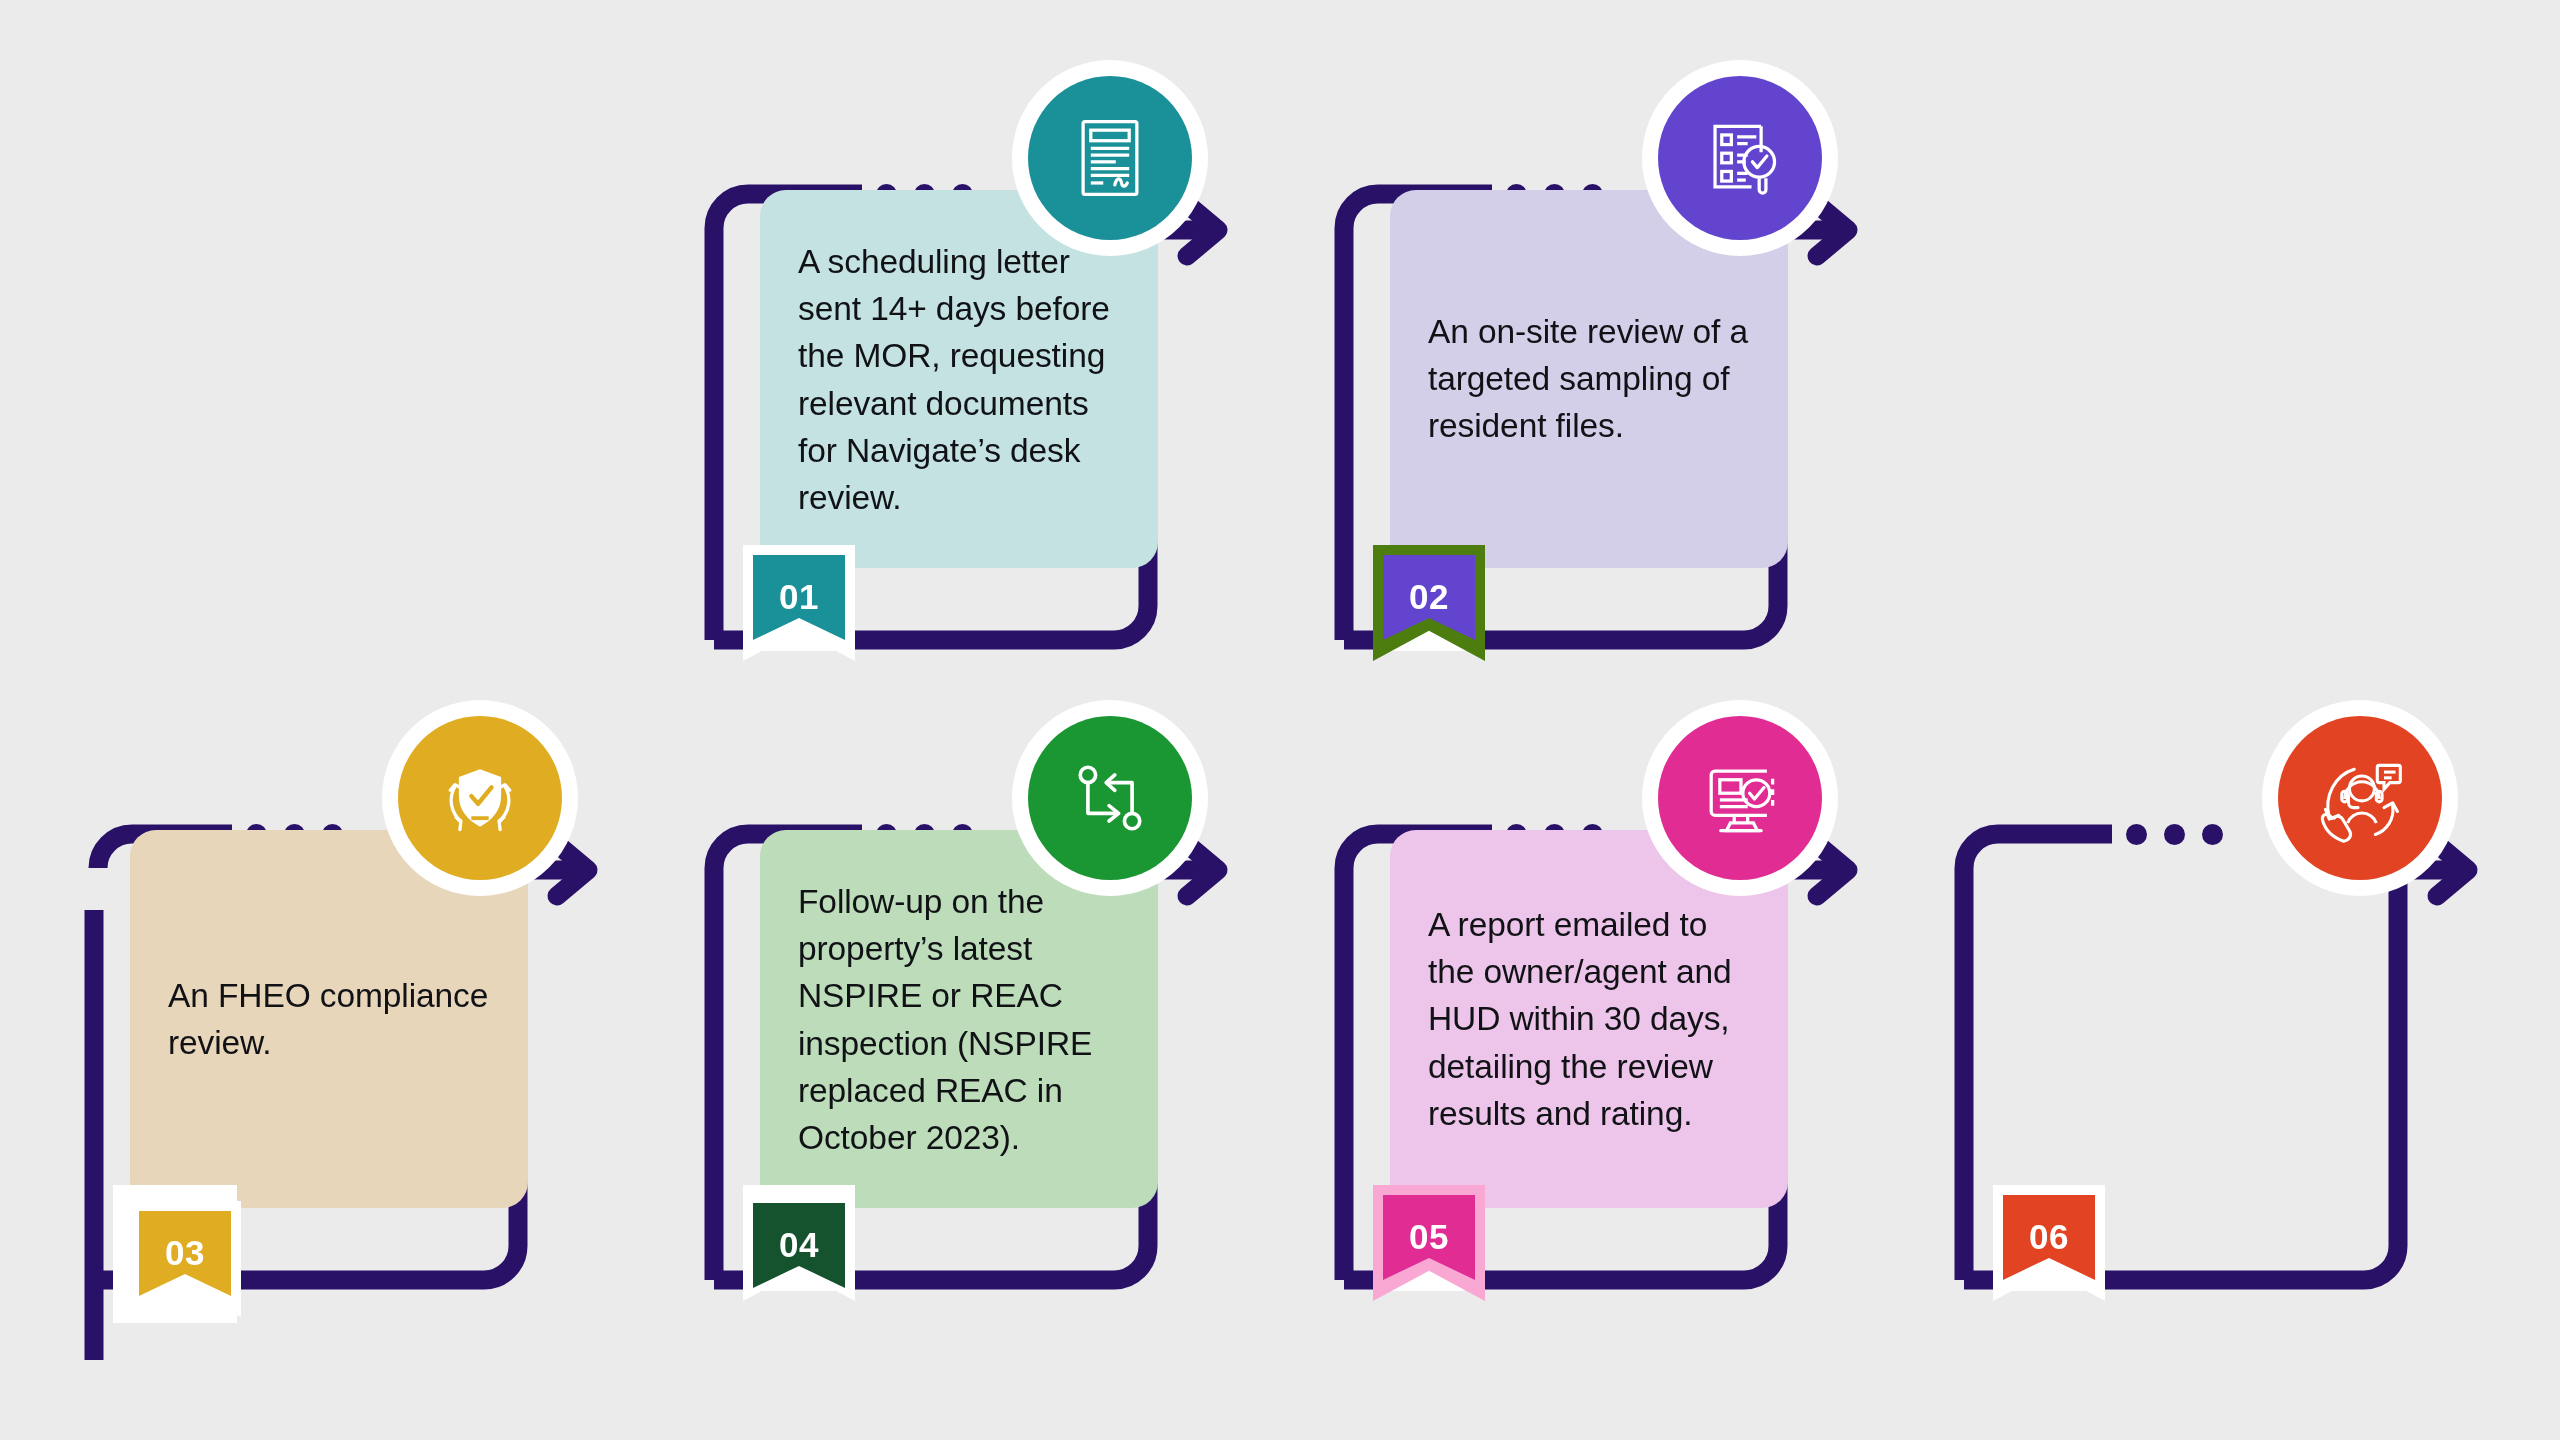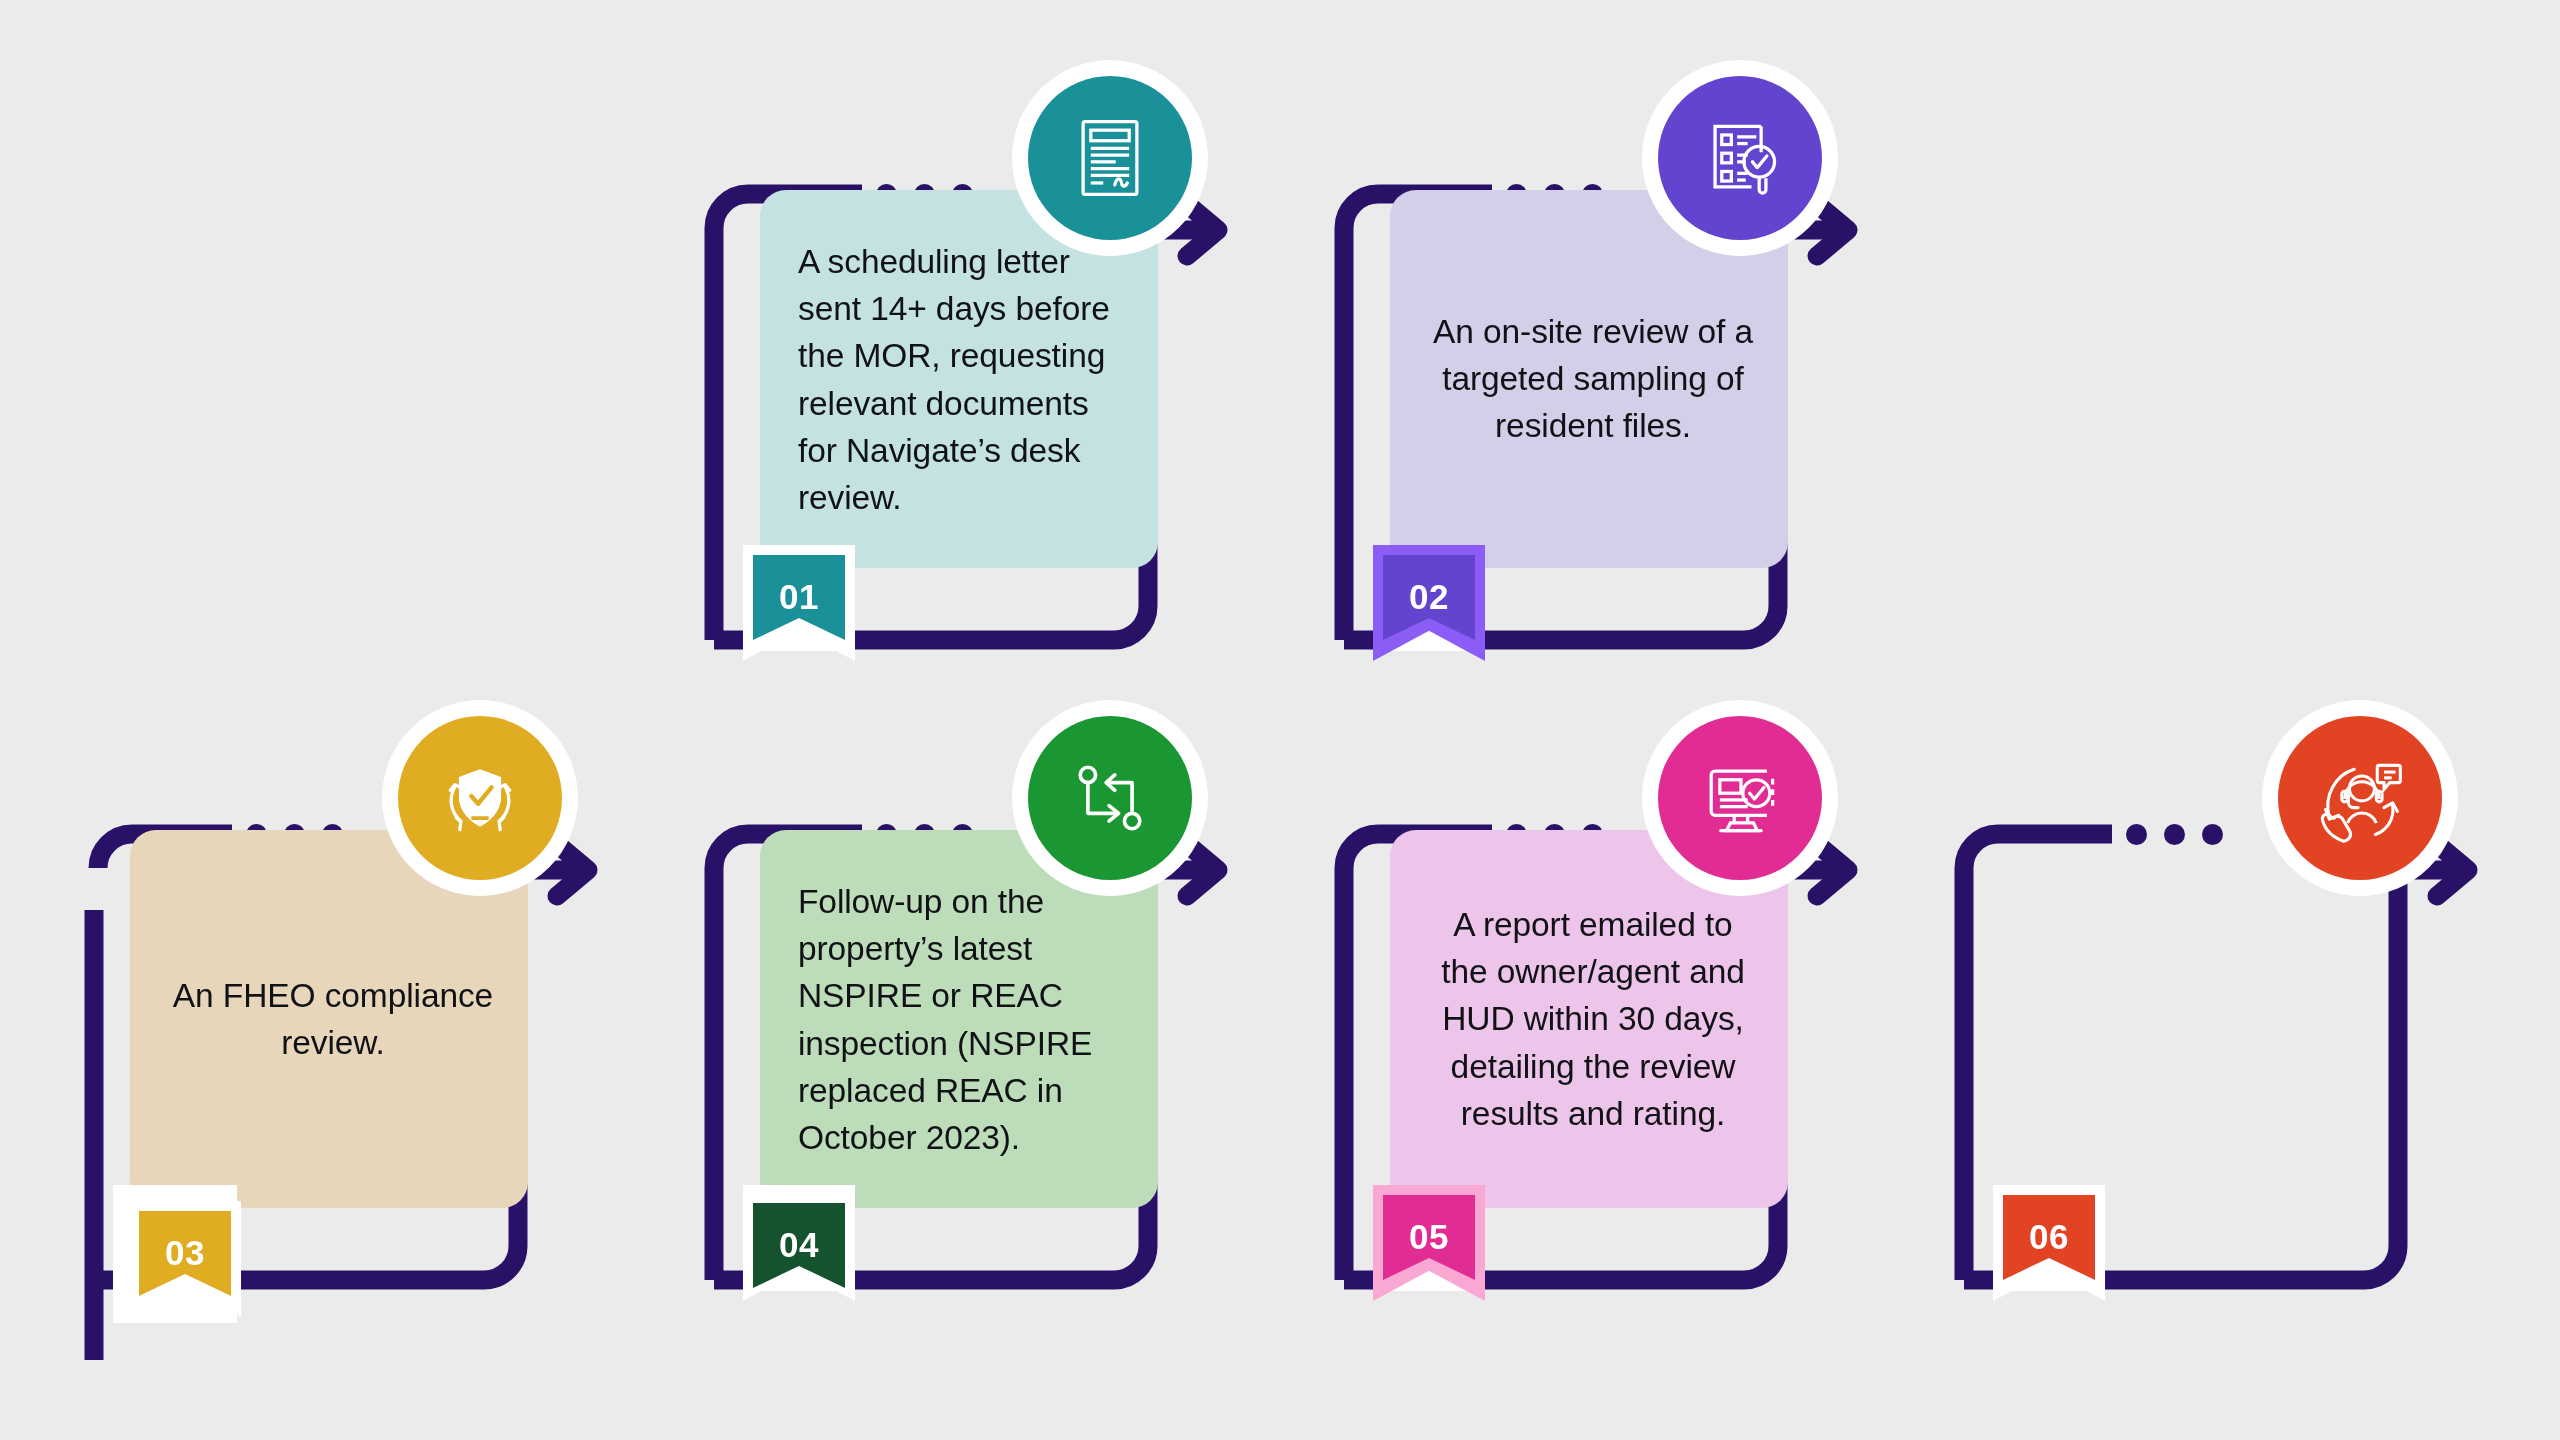--- a/index.html
+++ b/index.html
@@ -31,21 +31,21 @@
   }
   .card .txt{
     position:absolute;
     left:38px;right:30px;
     font-size:33.5px;
     line-height:1.41;
     color:#111216;
     letter-spacing:-0.1px;
     font-weight:400;
   }
-  .card.mid .txt{top:50%;transform:translateY(-50%);text-align:center;}
+  .card.mid .txt{top:50%;transform:translateY(-50%);}
   .card.top .txt{top:48px;}
 
   
   .bubble{
     position:absolute;
     width:196px;height:196px;border-radius:50%;
     background:#ffffff;
     display:flex;align-items:center;justify-content:center;
     box-sizing:border-box;
   }
@@ -156,21 +156,21 @@
             <line x1="47" y1="54" x2="56" y2="54"></line>
           <line x1="47" y1="66" x2="58" y2="66"></line>
             <line x1="47" y1="73" x2="56" y2="73"></line>
           <circle cx="70" cy="54" r="16"></circle>
           <path d="M63 54 l5 6 l10 -12" stroke-linecap="round" stroke-linejoin="round"></path>
           <path d="M70 71 v12 a3.5 3.5 0 0 0 7 0 v-12"></path>
         </svg>
       </div>
     </div>
     <div class="ribbon" style="left:43px;top:465px;padding:0;">
-      <div class="flagwrap" style="background:#8b5cf6;">
+      <div class="flagwrap" style="background:#4d7c0f;">
         <div class="flag" style="background:#6244ce;">
             <span class="num">02</span>
           </div>
       </div>
     </div>
   </div>
 
   <div class="step" style="left:70px;top:720px;">
     <svg class="connector" viewBox="0 0 560 640">
       <path d="M24 640 L24 190" fill="none" stroke="#2a1168" stroke-width="19"></path>

